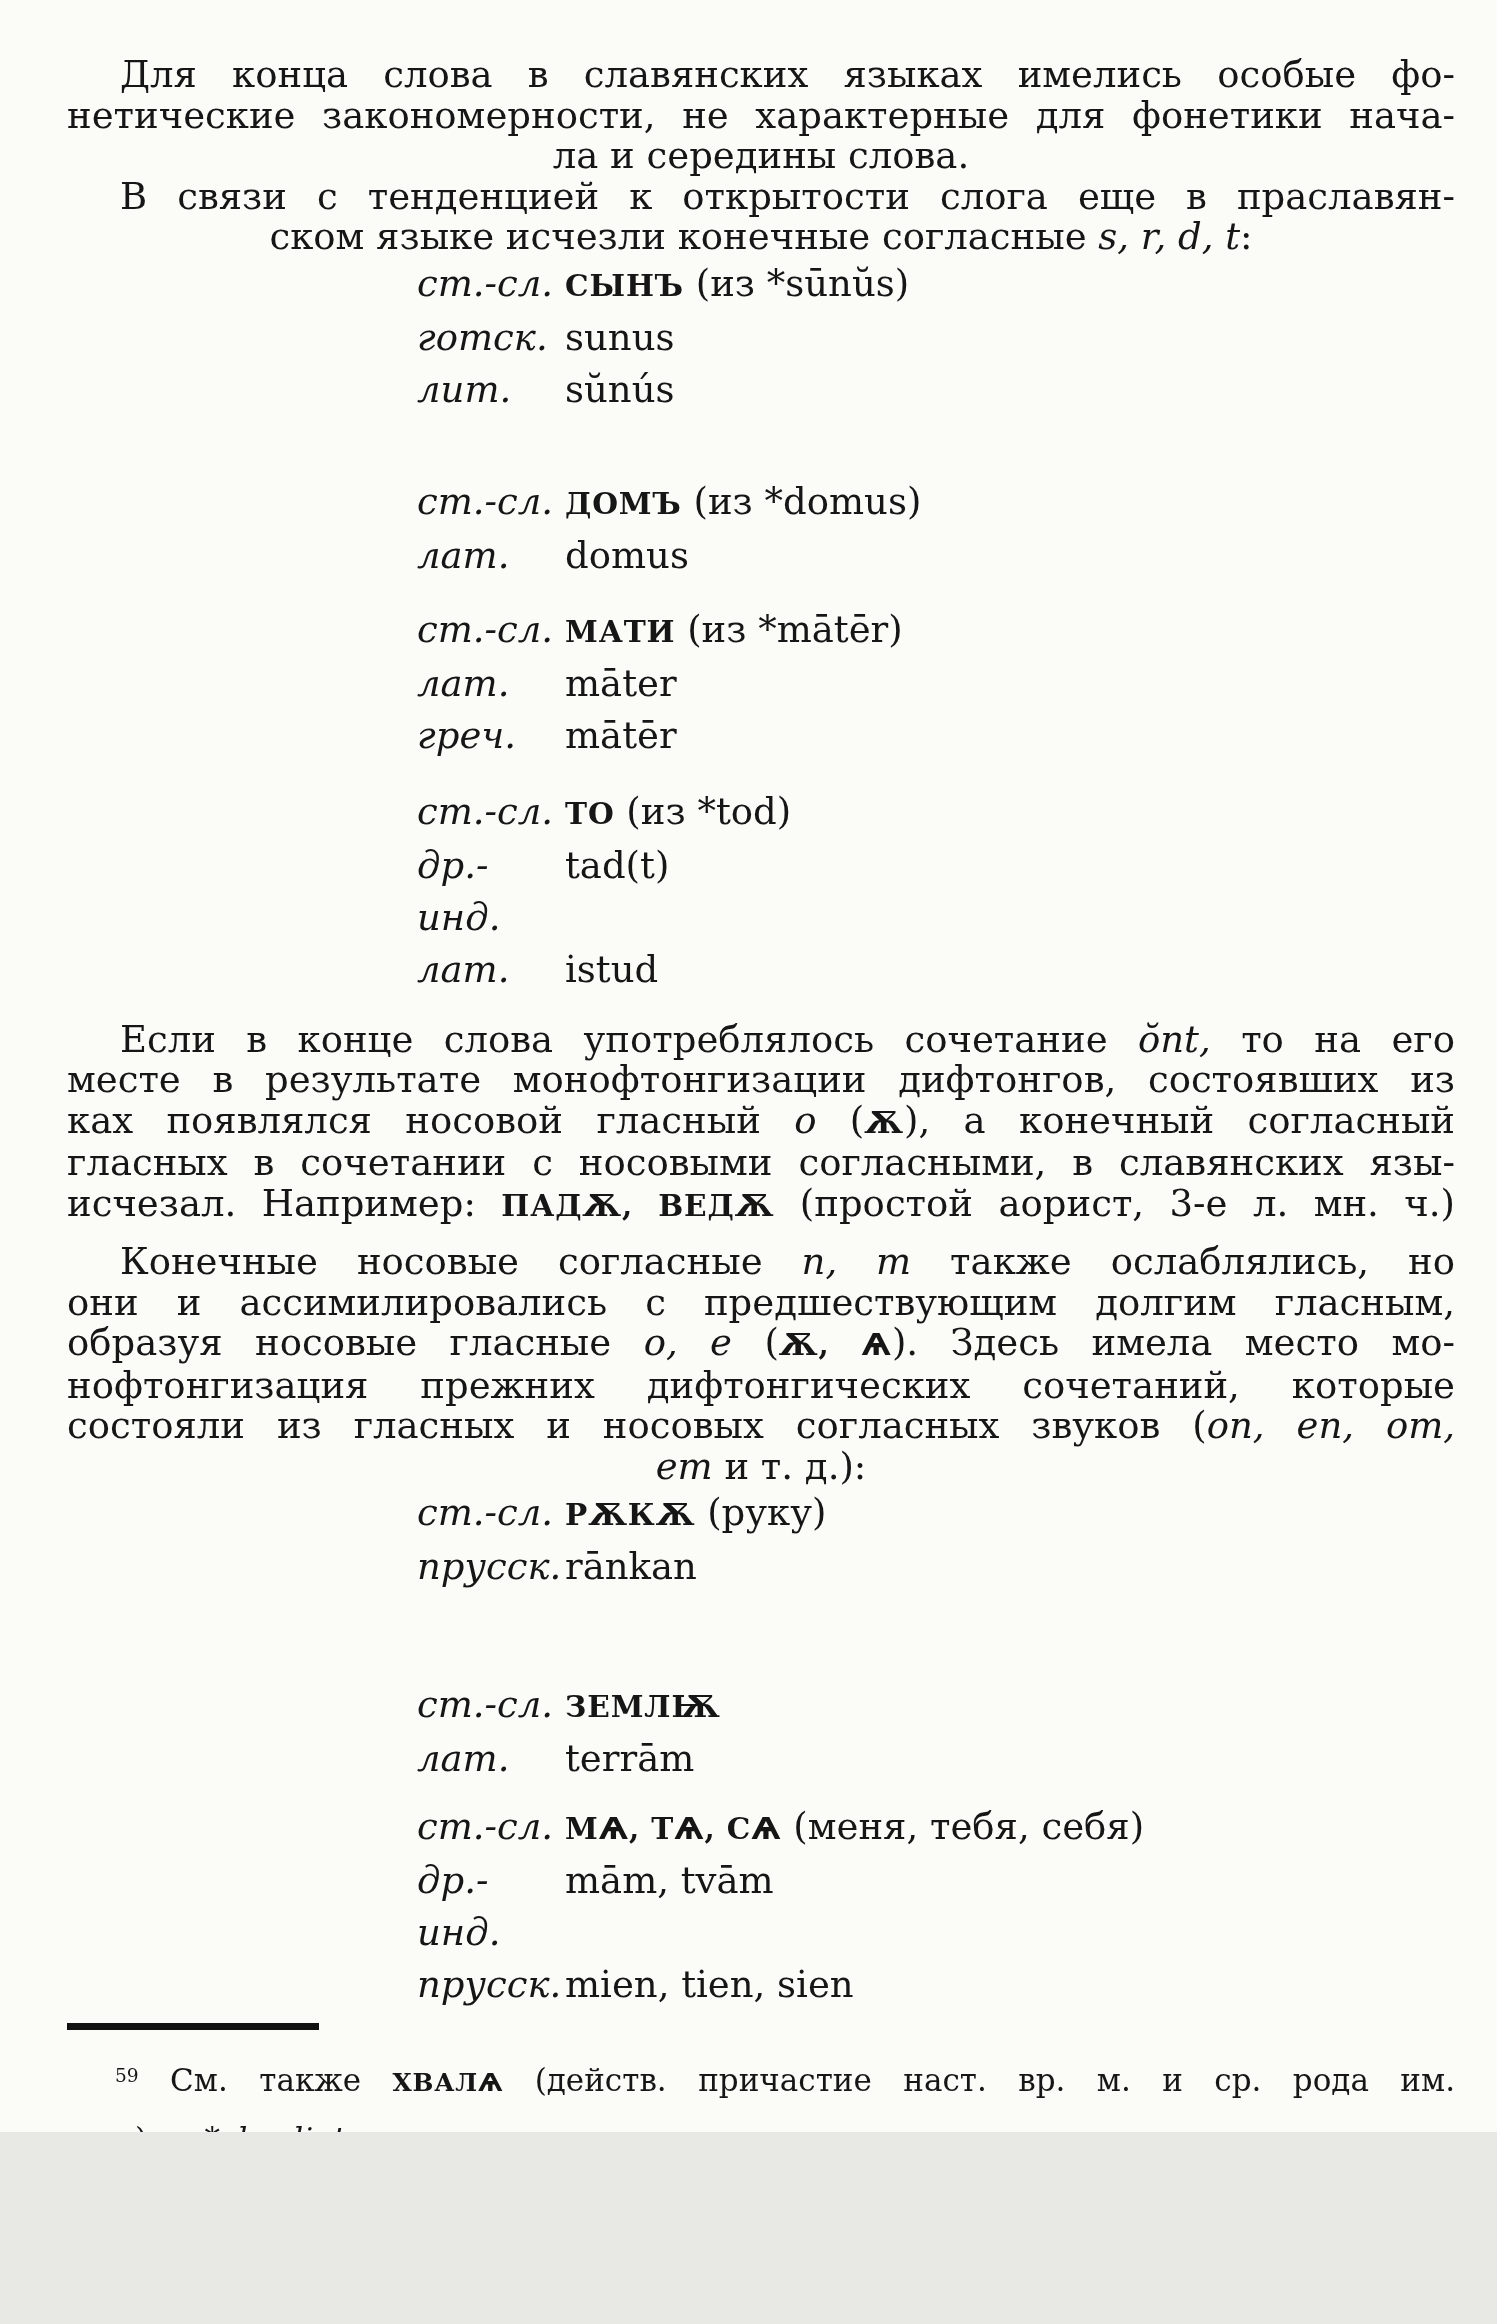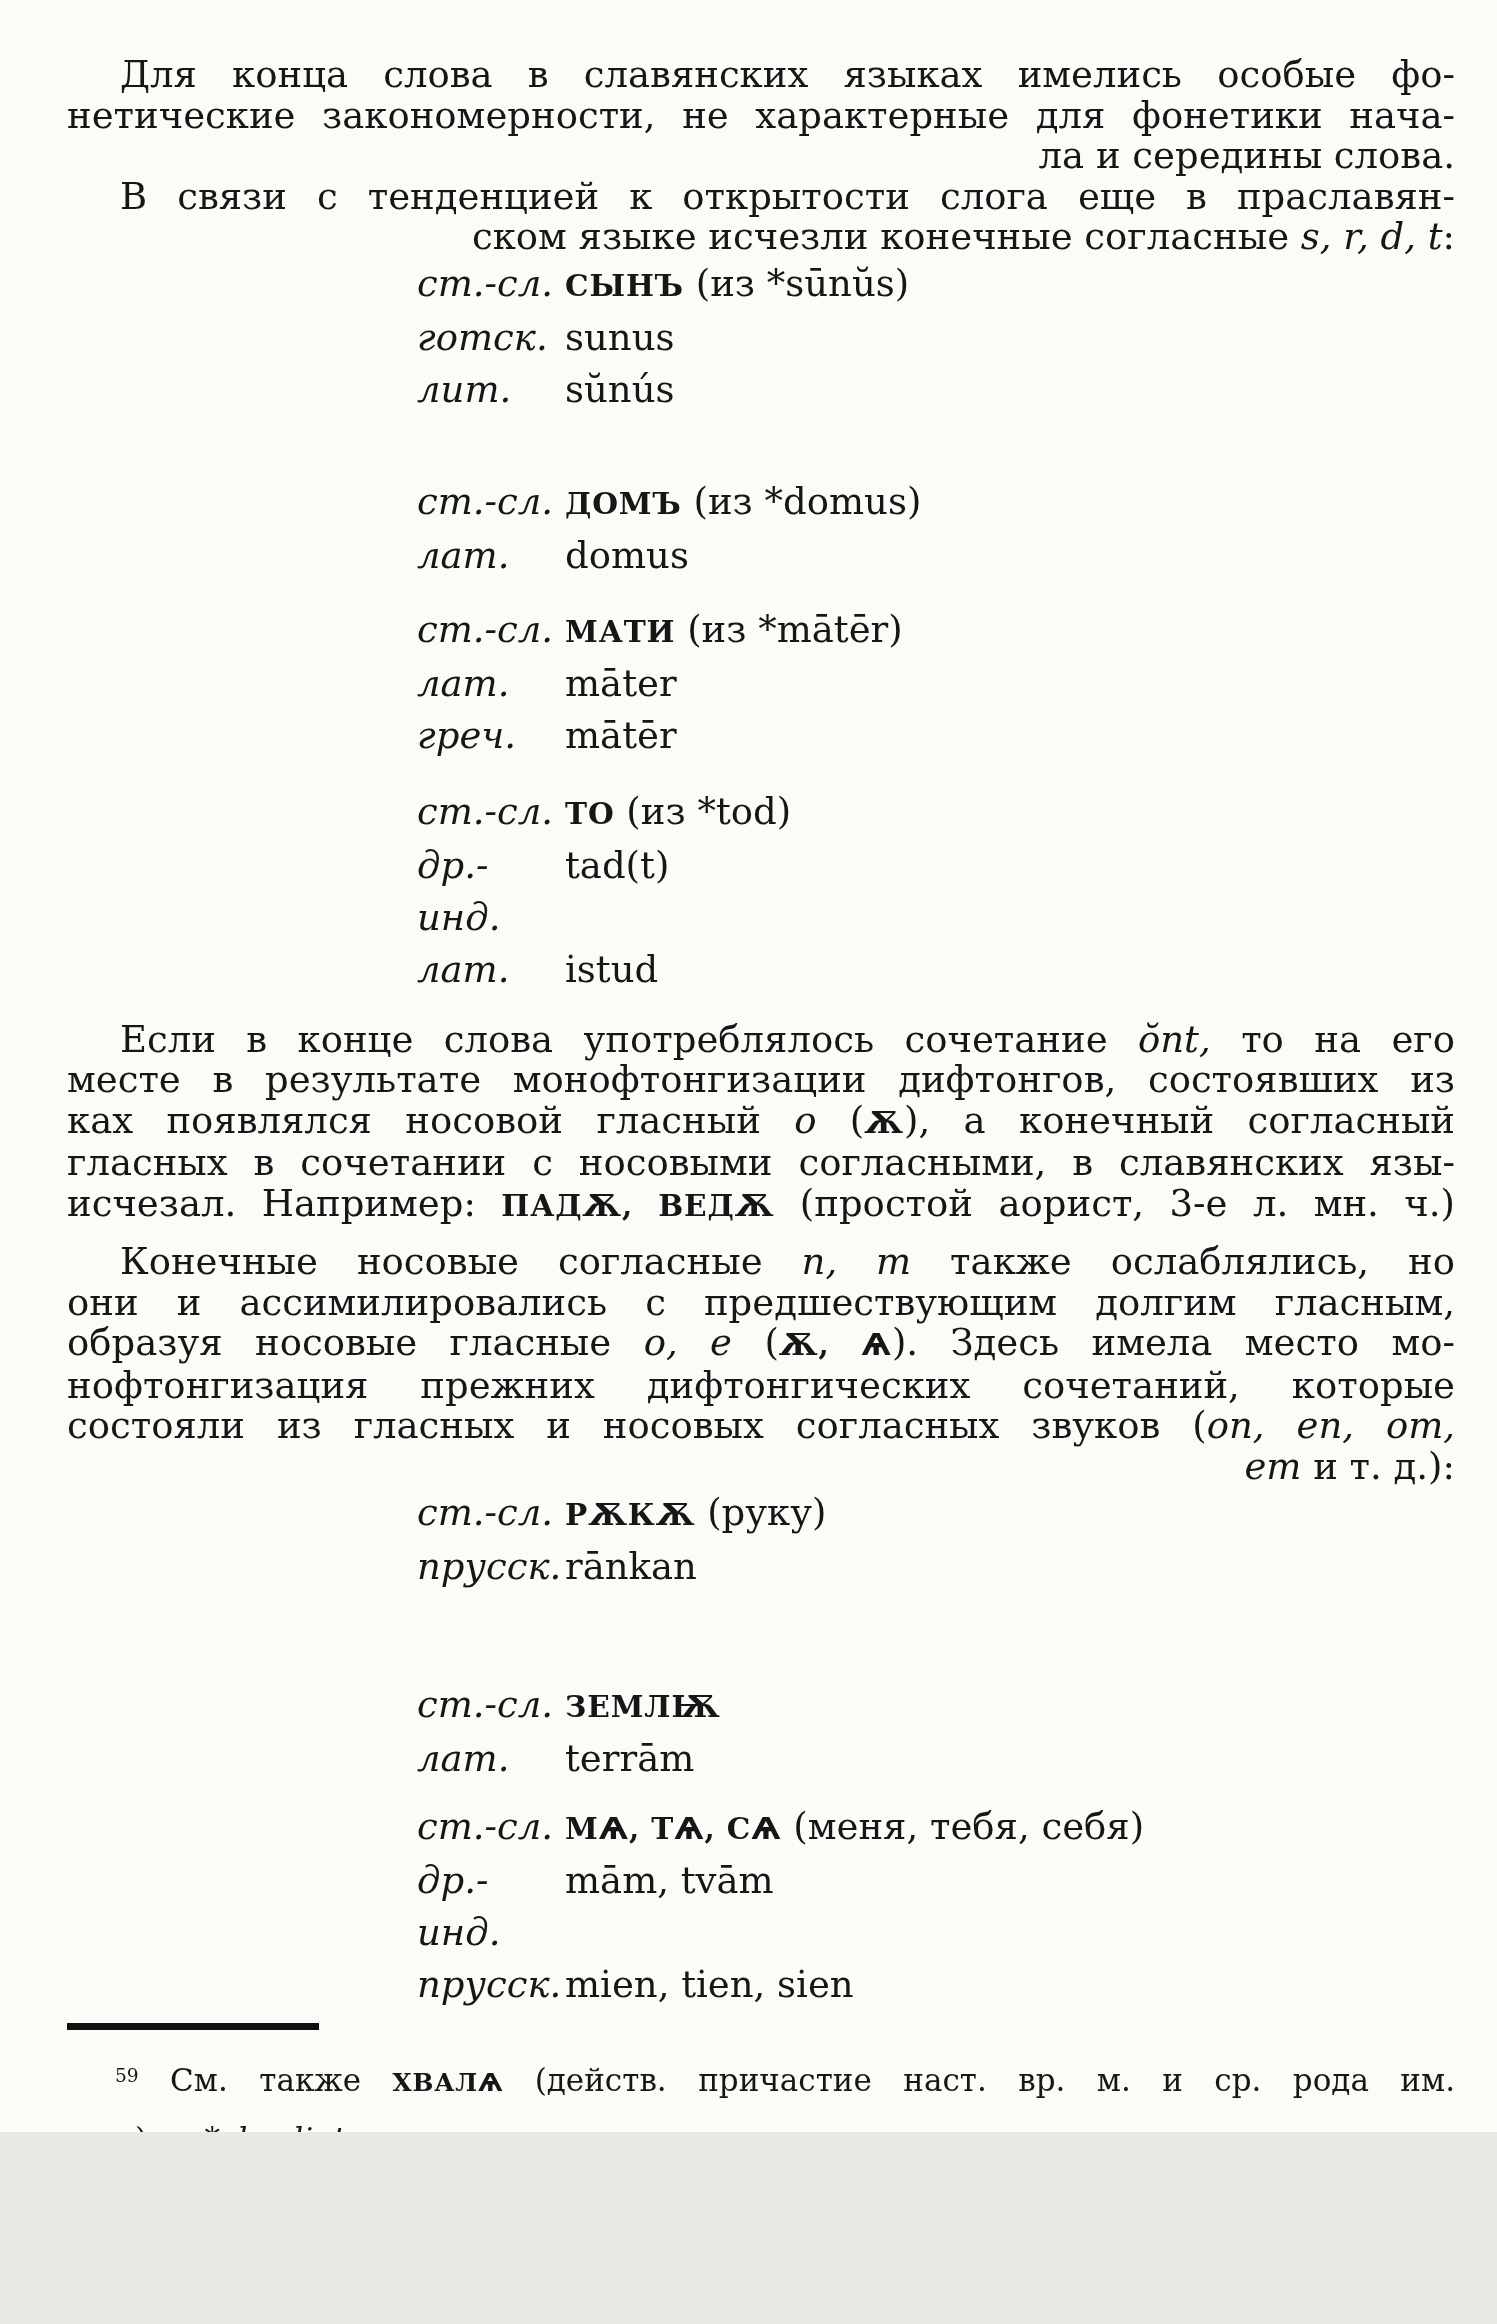--- a/index.html
+++ b/index.html
@@ -9,21 +9,21 @@
     margin:0 auto;
     background:#fbfbf8;
     color:#161616;
     font-family:"DejaVu Serif","Liberation Serif",serif;
     font-size:37px;line-height:40.5px;
     box-sizing:border-box;
     padding:55px 42px 0 67px;
     overflow:hidden;
   }
   .para{margin:0;}
-  .para .line{text-align:right;}
+  .para .line{text-align:center;}
   .para .line.jl, .footnote .line.jl{text-align:justify;text-align-last:justify;}
   .para .line:first-child{text-indent:53px;}
   .i{font-style:italic;}
   .cs{
     font-weight:700;
     font-size:0.8em;
     text-transform:uppercase;
     letter-spacing:0.03em;
     font-family:"DejaVu Serif","DejaVu Sans",serif;
   }

